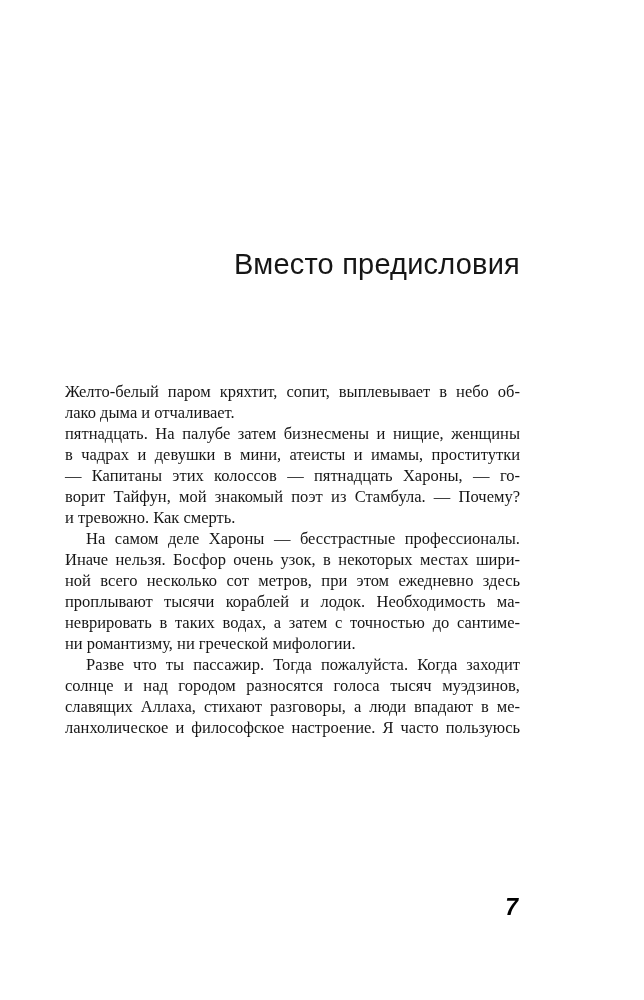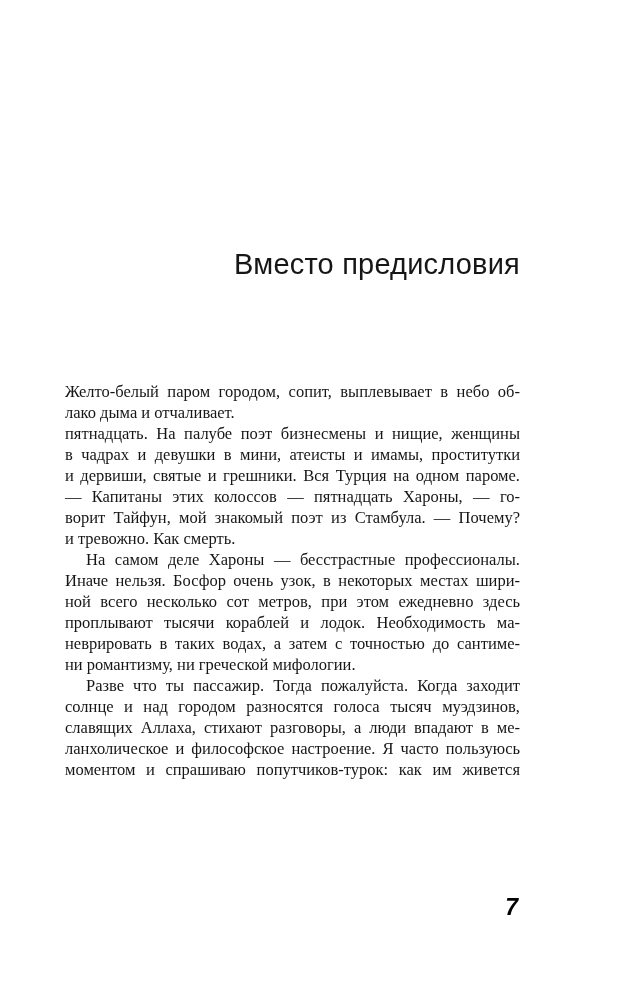--- a/index.html
+++ b/index.html
@@ -60,36 +60,34 @@
   }
 </style>
 </head>
 <body>
 
 <div class="page">
 
   <h1 class="chapter-title">Вместо предисловия</h1>
 
   <div class="text-block">
-    <div class="line">Желто-белый паром городом, сопит, выплевывает в небо об-</div>
+    <div class="line">Желто-белый паром кряхтит, сопит, выплевывает в небо об-</div>
     <div class="line end">лако дыма и отчаливает.</div>
-    <div class="line">пятнадцать. На палубе поэт бизнесмены и нищие, женщины</div>
+    <div class="line">пятнадцать. На палубе затем бизнесмены и нищие, женщины</div>
     <div class="line">в чадрах и девушки в мини, атеисты и имамы, проститутки</div>
-    <div class="line">и дервиши, святые и грешники. Вся Турция на одном пароме.</div>
     <div class="line">— Капитаны этих колоссов — пятнадцать Хароны, — го-</div>
     <div class="line">ворит Тайфун, мой знакомый поэт из Стамбула. — Почему?</div>
     <div class="line end">и тревожно. Как смерть.</div>
     <div class="line indent">На самом деле Хароны — бесстрастные профессионалы.</div>
     <div class="line">Иначе нельзя. Босфор очень узок, в некоторых местах шири-</div>
     <div class="line">ной всего несколько сот метров, при этом ежедневно здесь</div>
     <div class="line">проплывают тысячи кораблей и лодок. Необходимость ма-</div>
     <div class="line">неврировать в таких водах, а затем с точностью до сантиме-</div>
     <div class="line end">ни романтизму, ни греческой мифологии.</div>
     <div class="line indent">Разве что ты пассажир. Тогда пожалуйста. Когда заходит</div>
     <div class="line">солнце и над городом разносятся голоса тысяч муэдзинов,</div>
     <div class="line">славящих Аллаха, стихают разговоры, а люди впадают в ме-</div>
     <div class="line">ланхолическое и философское настроение. Я часто пользуюсь</div>
-    <div class="line">моментом и спрашиваю попутчиков-турок: как им живется</div>
   </div>
 
   <div class="page-number">7</div>
 
 </div>
 
 </body></html>

